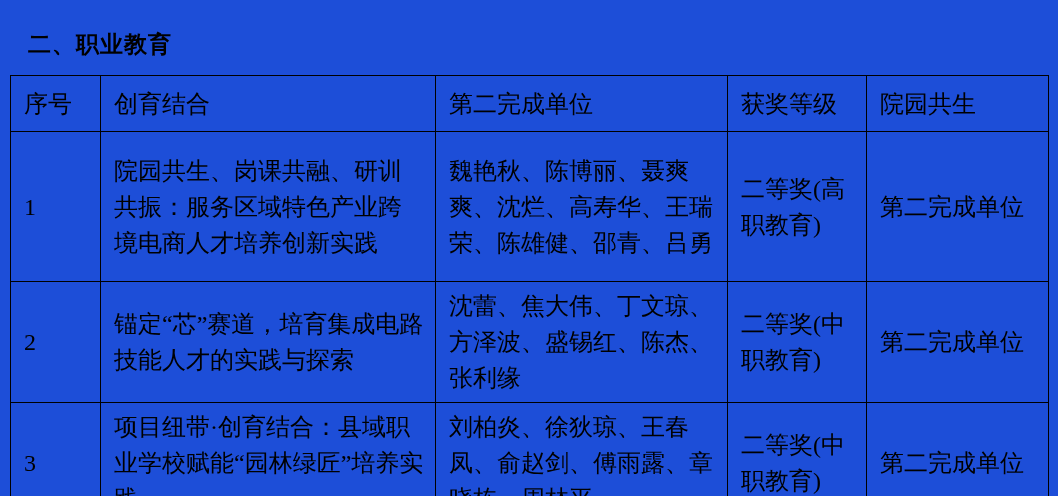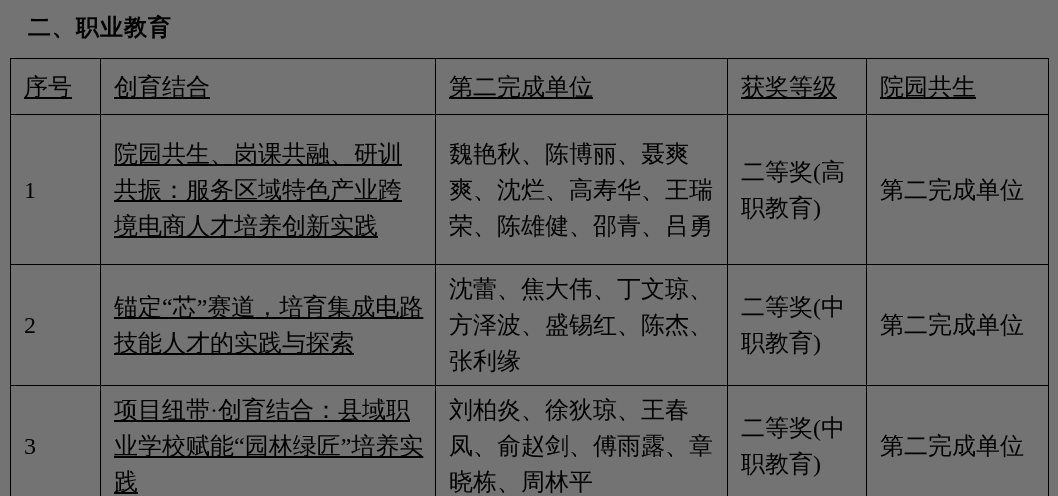--- a/index.html
+++ b/index.html
@@ -5,22 +5,22 @@
   * { margin: 0; padding: 0; box-sizing: border-box; }
   html, body {
     background: #ffffff;
     font-family: "Liberation Serif", "DejaVu Serif", serif;
     color: #000000;
   }
   .page {
     position: relative;
     width: 1058px;
     height: 496px;
-    background: #737373;
-    padding-top: 12px;
+    background: #1d4ed8;
+    padding-top: 29px;
     overflow: hidden;
   }
   .section-title {
     font-size: 23px;
     font-weight: bold;
     margin: 0 0 15px 28px;
     letter-spacing: 1px;
   }
   table.awards {
     border-collapse: collapse;
@@ -33,33 +33,31 @@
   table.awards td {
     border: 1px solid #000000;
     text-align: left;
     line-height: 36px;
     padding: 6px 10px 6px 13px;
   }
   table.awards th {
     font-weight: normal;
     height: 56px;
     vertical-align: middle;
-    text-decoration: underline;
   }
   table.awards td {
     vertical-align: middle;
   }
   td.col-index {
     vertical-align: top;
     padding-top: 9px;
   }
   td.col-name {
     padding-left: 16px;
     padding-right: 12px;
-    text-decoration: underline;
   }
   td.col-award {
     padding-left: 12px;
     padding-right: 6px;
   }
   tr.body-row-0 { height: 150px; }
   tr.body-row-1 { height: 110px; }
   tr.body-row-2 { height: 112px; }
 </style>
 </head>

